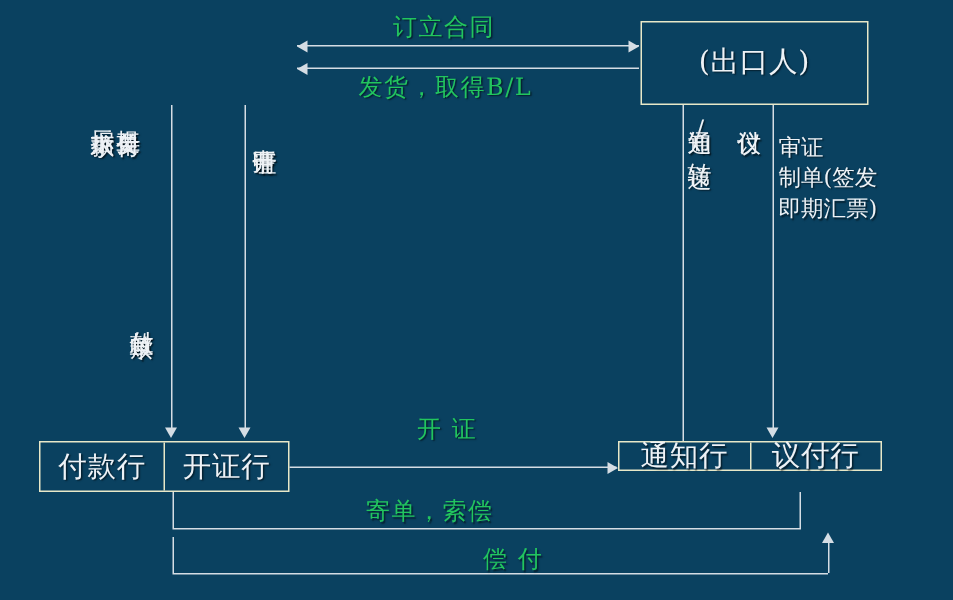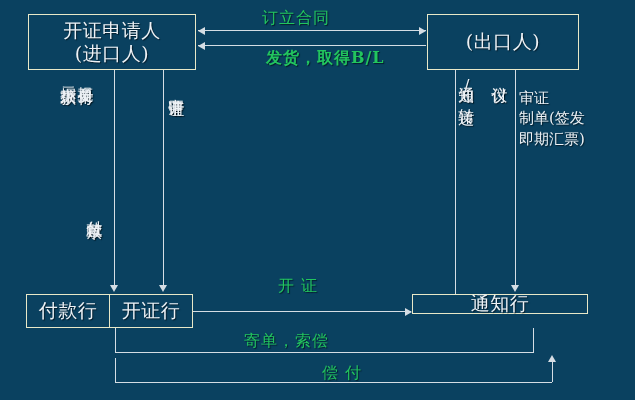--- a/index.html
+++ b/index.html
@@ -98,22 +98,21 @@
     font-family: "DejaVu Serif", serif;
     text-shadow: 1px 1px 1px rgba(0,0,0,0.55);
     white-space: pre;
     line-height: 1.3;
   }
   .lbl-h {
     font-size: 16px;
     letter-spacing: 1px;
   }
   .lbl-bold {
-    font-weight: bold;
-    margin-left: 27px;
+    font-weight: normal;
   }
   .vert {
     position: absolute;
     color: #eef2f6;
     font-family: "DejaVu Serif", serif;
     font-size: 16px;
     line-height: 1.08;
     text-shadow: 1px 1px 1px rgba(0,0,0,0.55);
     writing-mode: vertical-rl;
     text-orientation: upright;
@@ -135,36 +134,33 @@
     line-height: 1.35;
     text-shadow: 1px 1px 1px rgba(0,0,0,0.55);
     white-space: pre-line;
   }
 </style>
 </head>
 <body>
 
 <div id="diagram">
 
-  <div class="box party-box" style="left:28px; top:14px; width:168px; height:56px;">
-    <div>开证申请人</div>
-    <div>(进口人)</div>
-  </div>
 
   <div class="box party-box" style="left:427px; top:14px; width:152px; height:56px;">
     <div>(出口人)</div>
   </div>
 
   <div class="box bank-box" style="left:26px; top:294px; width:167px; height:34px;">
     <div class="bank-cell">付款行</div>
     <div class="bank-cell">开证行</div>
   </div>
 
   <div class="box bank-box" style="left:412px; top:294px; width:176px; height:20px;">
     <div class="bank-cell">通知行</div>
+    <div class="bank-cell">议付行</div>
   </div>
 
   <div class="label lbl-h" style="left:262px; top:8px;">订立合同</div>
   <div class="hline" style="left:198px; top:30px; width:228px;"></div>
   <div class="arrow arrow-left" style="left:198px; top:27px;"></div>
   <div class="arrow arrow-right" style="left:419px; top:27px;"></div>
 
   <div class="hline" style="left:198px; top:45px; width:228px;"></div>
   <div class="arrow arrow-left" style="left:198px; top:42px;"></div>
   <div class="label lbl-h lbl-bold" style="left:239px; top:48px;">发货，取得B/L</div>

